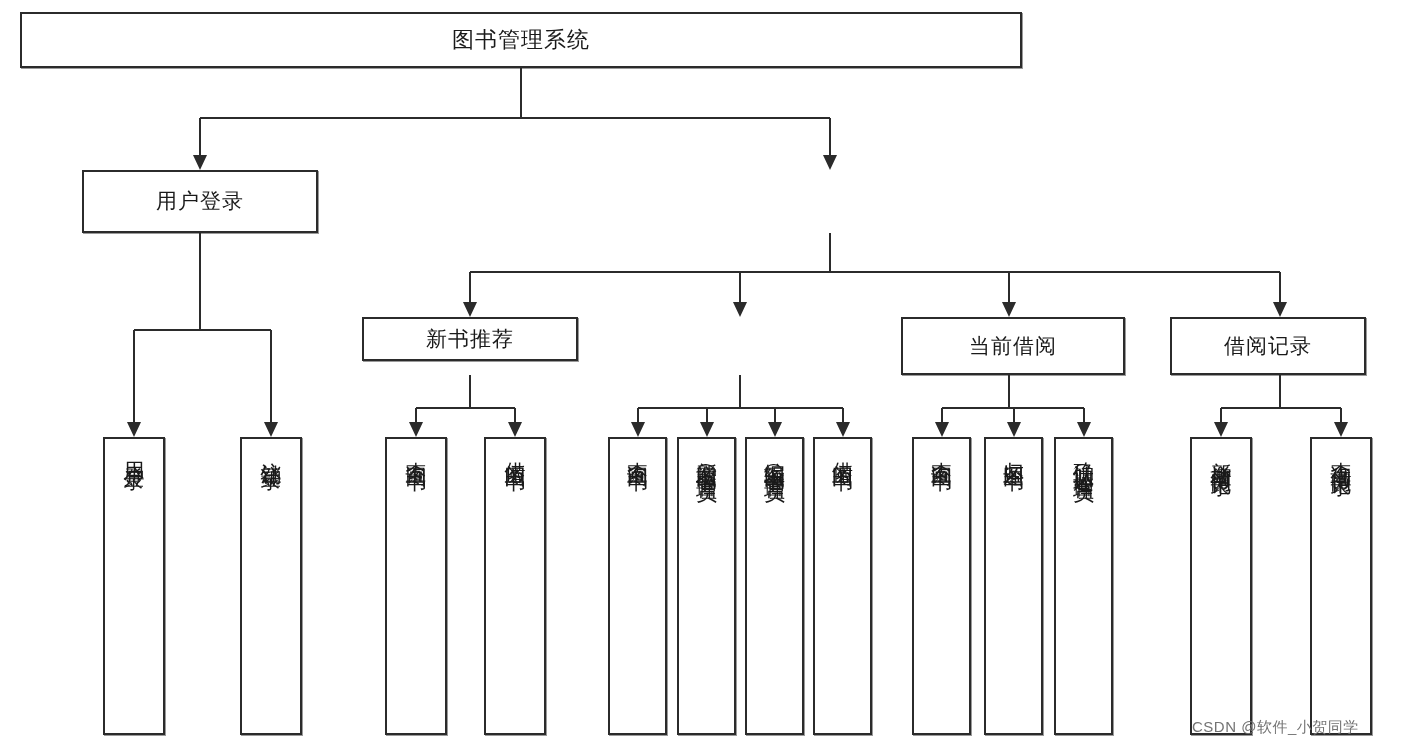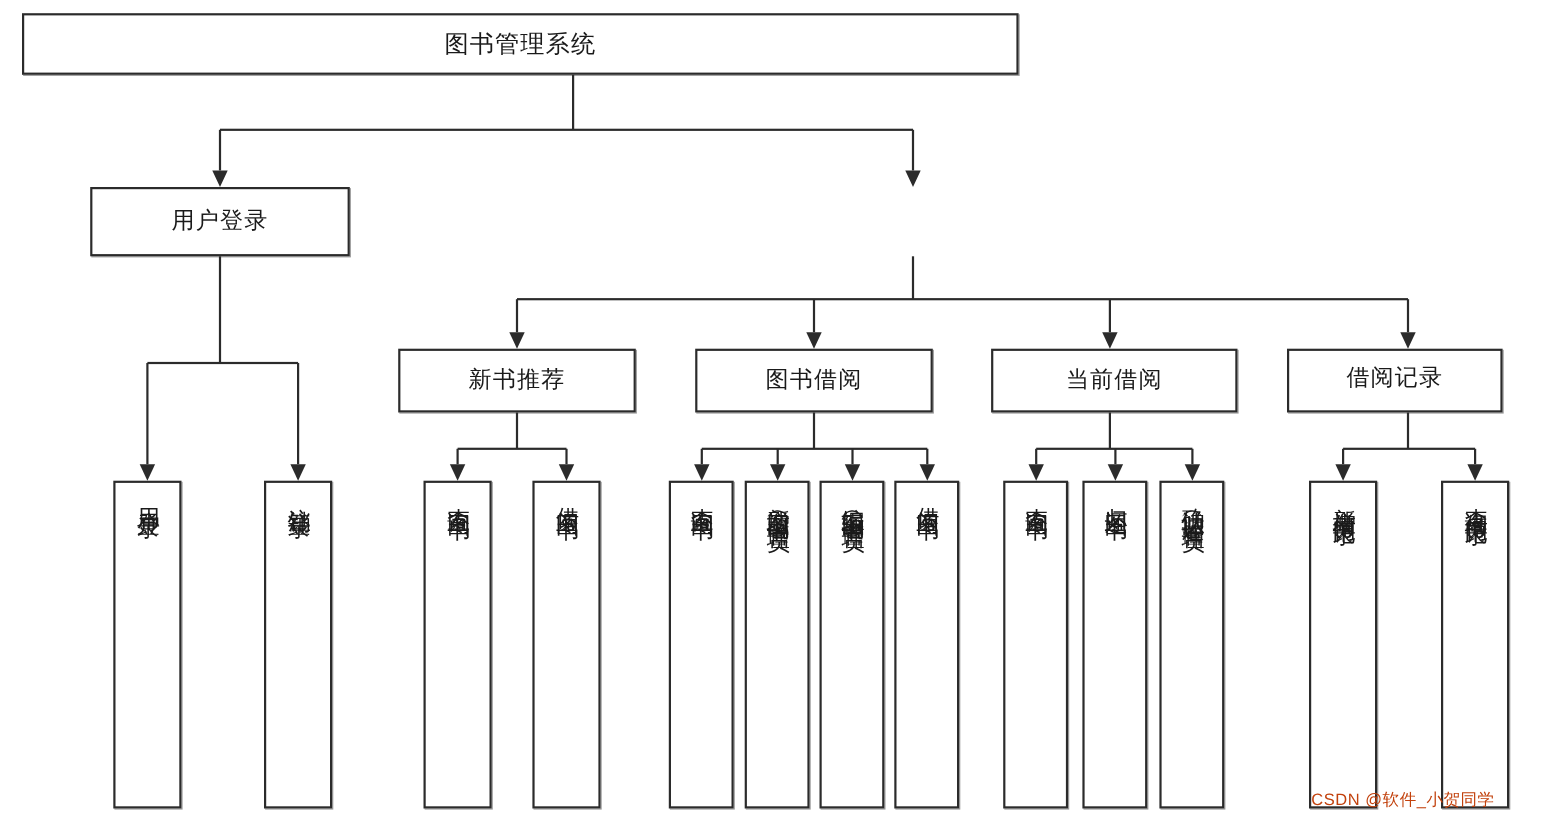--- a/index.html
+++ b/index.html
@@ -81,38 +81,35 @@
     white-space: nowrap;
     user-select: none;
     letter-spacing: 0.5px;
   }
 </style>
 </head>
 <body>
 
 <div id="canvas">
 
-  <div class="node horiz root" id="n-root" style="left: 20px; top: 12px; width: 906px; height: 56px;">
+  <div class="node horiz root" id="n-root" style="left: 20px; top: 12px; width: 1002px; height: 56px;">
     <span class="label">图书管理系统</span>
   </div>
 
   <div class="node horiz" id="n-l2-0" style="left: 82px; top: 170px; width: 236px; height: 63px;">
     <span class="label">用户登录</span>
   </div>
 
-  <div class="node horiz" id="n-l3-0" style="left: 362px; top: 317px; width: 216px; height: 58px;">
+  <div class="node horiz" id="n-l3-0" style="left: 362px; top: 317px; width: 216px; height: 44px;">
     <span class="label">新书推荐</span>
-  </div>
-  <div class="node horiz" id="n-l3-1" style="left: 632px; top: 317px; width: 216px; height: 58px;">
-    <span class="label">图书借阅</span>
   </div>
   <div class="node horiz" id="n-l3-2" style="left: 901px; top: 317px; width: 224px; height: 58px;">
     <span class="label">当前借阅</span>
   </div>
-  <div class="node horiz" id="n-l3-3" style="left: 1170px; top: 317px; width: 196px; height: 58px; font-family: Liberation Mono, monospace;">
+  <div class="node horiz" id="n-l3-3" style="left: 1170px; top: 317px; width: 196px; height: 58px;">
     <span class="label">借阅记录</span>
   </div>
 
   <div class="node vert" id="n-lf-0" style="left: 103px; top: 437px; width: 62px; height: 298px;">
     <span class="label">用户登录</span>
   </div>
   <div class="node vert" id="n-lf-1" style="left: 240px; top: 437px; width: 62px; height: 298px;">
     <span class="label">注销登录</span>
   </div>
   <div class="node vert" id="n-lf-2" style="left: 385px; top: 437px; width: 62px; height: 298px;">
@@ -197,15 +194,15 @@
       <div class="ln v" style="left: 1082.5px; top: 408px; height: 14px;"></div>
       <div class="arrow" style="left: 1076.5px; top: 422px;"></div>
       <div class="ln v" style="left: 1279px; top: 375px; height: 33px;"></div>
       <div class="ln h" style="top: 407px; left: 1221px; width: 120px;"></div>
       <div class="ln v" style="left: 1220px; top: 408px; height: 14px;"></div>
       <div class="arrow" style="left: 1214px; top: 422px;"></div>
       <div class="ln v" style="left: 1340px; top: 408px; height: 14px;"></div>
       <div class="arrow" style="left: 1334px; top: 422px;"></div>
     </div>
 
-  <div id="watermark" style="left: 1192px; top: 718px; color: #c2410c;">CSDN @软件_小贺同学</div>
+  <div id="watermark" style="left: 1192px; top: 718px; color: #737373;">CSDN @软件_小贺同学</div>
 
 </div>
 
 </body></html>

